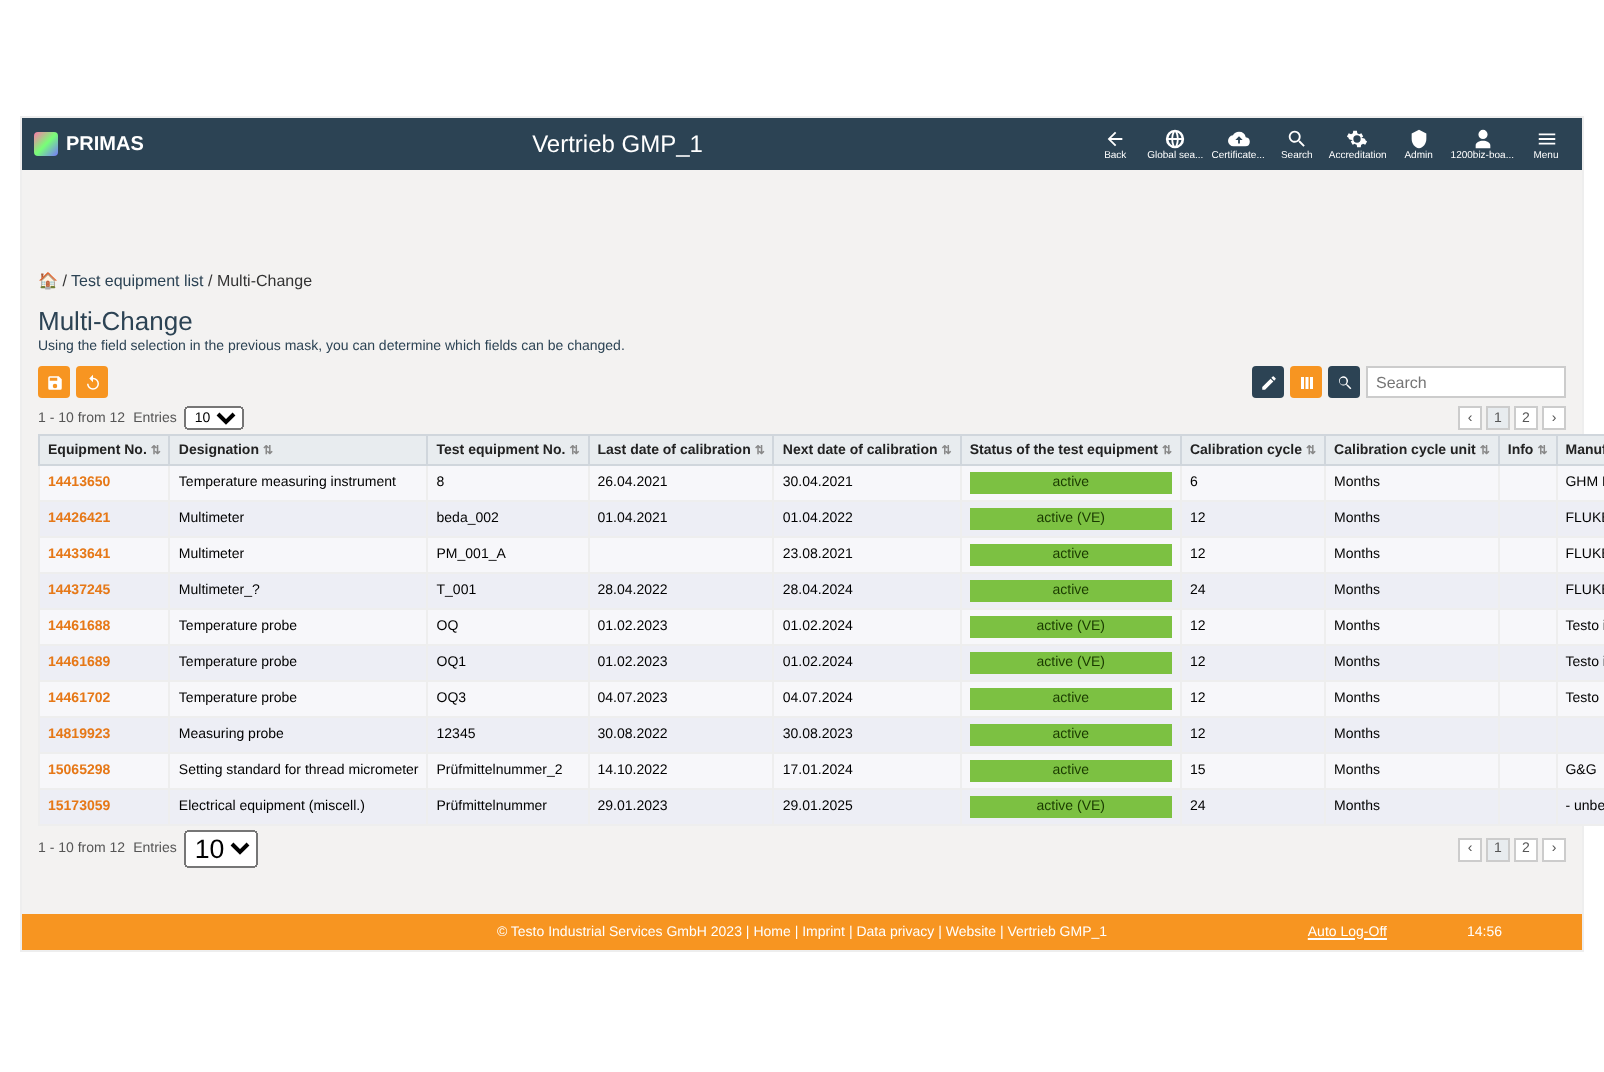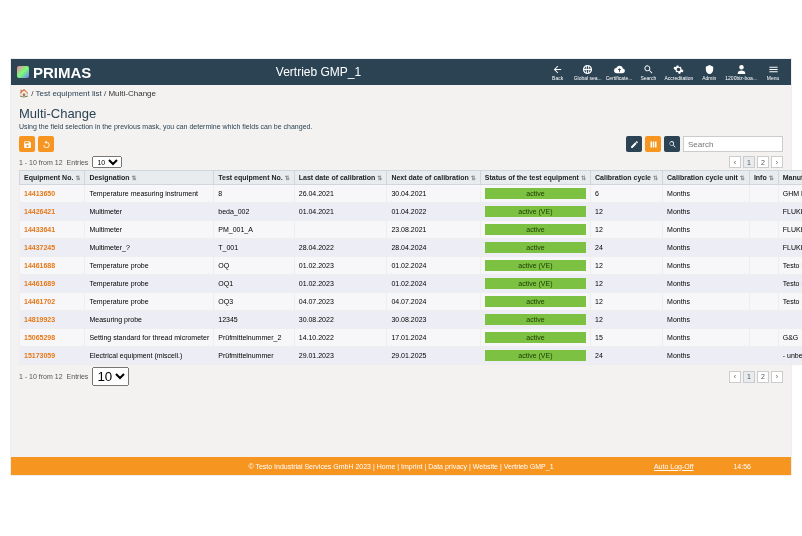--- a/index.html
+++ b/index.html
@@ -2,27 +2,27 @@
 <html><head>
 <meta charset="utf-8">
 <style>
   * { box-sizing: border-box; margin:0; padding:0; }
   body { font-family: Arial, sans-serif; font-size: 9px; background:#fff;}
   .root { width:802px; height:536px; position:relative; overflow:hidden; background:#fff;}
   .content-wrap { position:absolute; left:10px; top:58px; width:782px; height:418px; background:#f3f2f1; border:1px solid #eee;}
   .topbar { display:flex; align-items:center; justify-content:space-between; background:#2c4354; height:26px; color:#fff; padding:0 6px;}
   .brand { display:flex; align-items:center; gap:4px;}
   .brand .logo { width:12px; height:12px; background:linear-gradient(135deg,#f7a,#7f7,#77f); border-radius:2px;}
-  .brand .name { font-weight:bold; font-size:15px;}
+  .brand .name { font-weight:bold; font-size:10px;}
   .title-center { flex:1; text-align:center; font-size:12px; font-weight:400;}
   .toolbar { display:flex; gap:4px;}
   .toolbar .item {display:flex; flex-direction:column; align-items:center; font-size:5px; color:#fff; cursor:pointer; min-width:24px;}
   .toolbar .item .ico { width:11px; height:11px; display:flex; align-items:center; justify-content:center;}
   .toolbar svg { fill:#fff; }
-  .breadcrumb { font-size:8px; padding:4px 8px; color:#333;}
+  .breadcrumb { font-size:8px; padding:4px 8px; color:#333;margin-top:47px;}
   .breadcrumb a {color:#2c4354; text-decoration:none;}
   .main { padding:4px 8px;}
   h1 { font-size:13px; font-weight:400; color:#2c4354; margin-bottom:2px;}
   .subtitle { font-size:7px; color:#2c4354; margin-bottom:6px;}
   .action-row { display:flex; align-items:center; justify-content:space-between; margin-bottom:4px;}
   .left-actions { display:flex; gap:3px;}
   .btn { width:16px; height:16px; background:#f79521; color:#fff; display:flex; align-items:center; justify-content:center; border-radius:2px; font-size:9px; cursor:pointer;}
   .btn.dark{background:#2c4354;}
   .right-actions { display:flex; align-items:center; gap:3px;}
   .search-box { width:100px; height:16px; border:1px solid #ccc; padding:0 4px; font-size:8px;}

